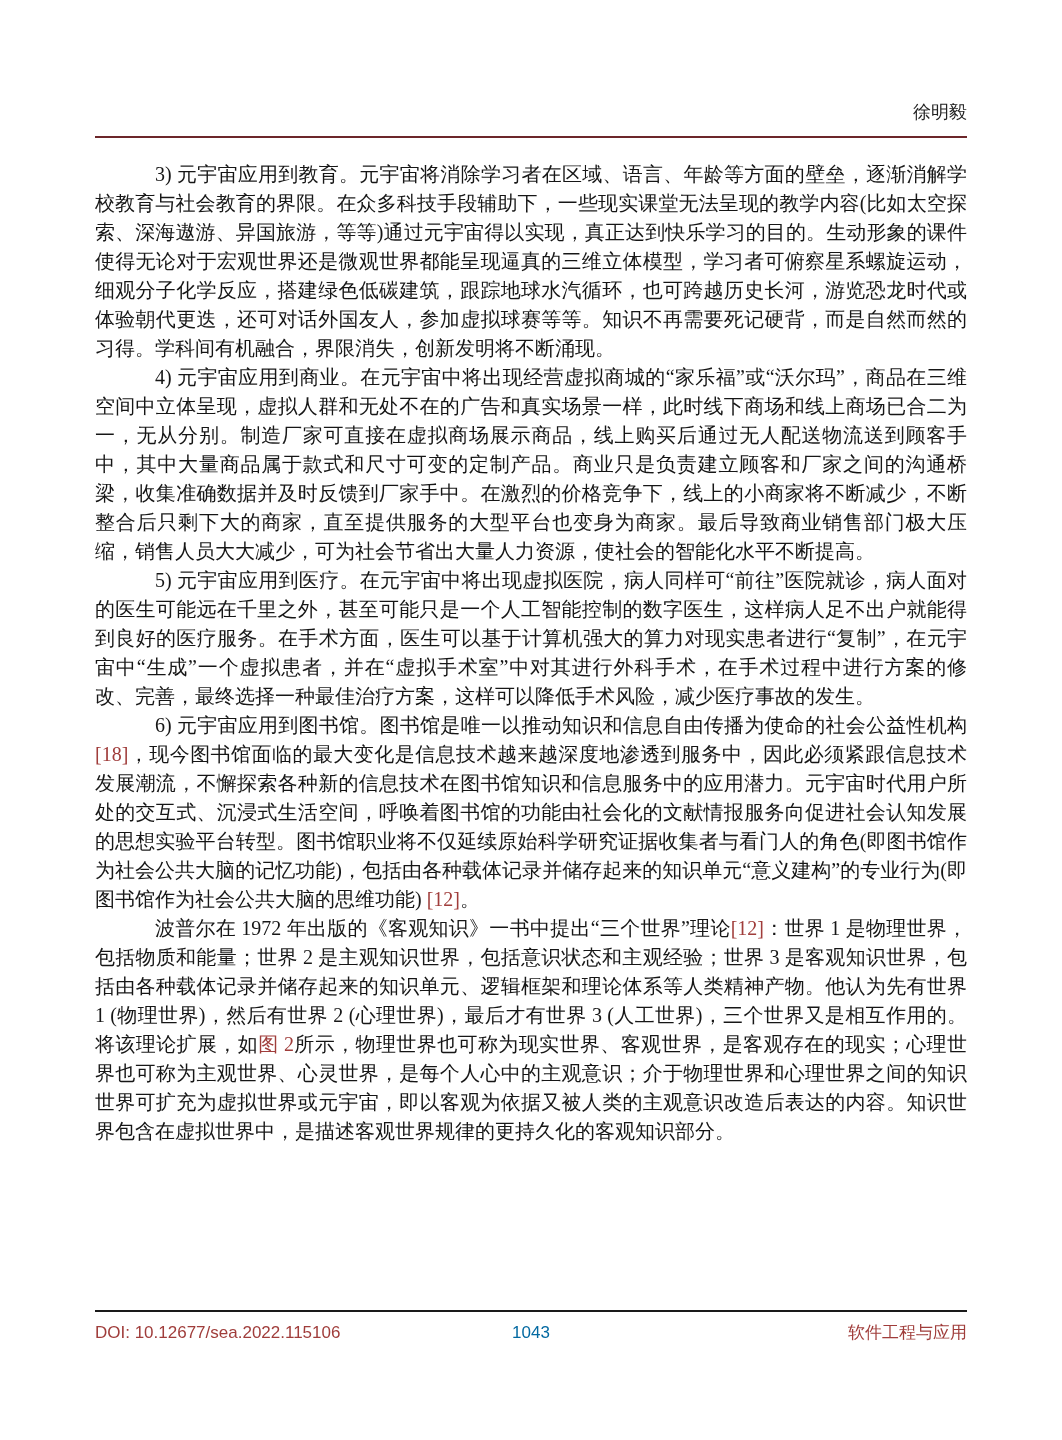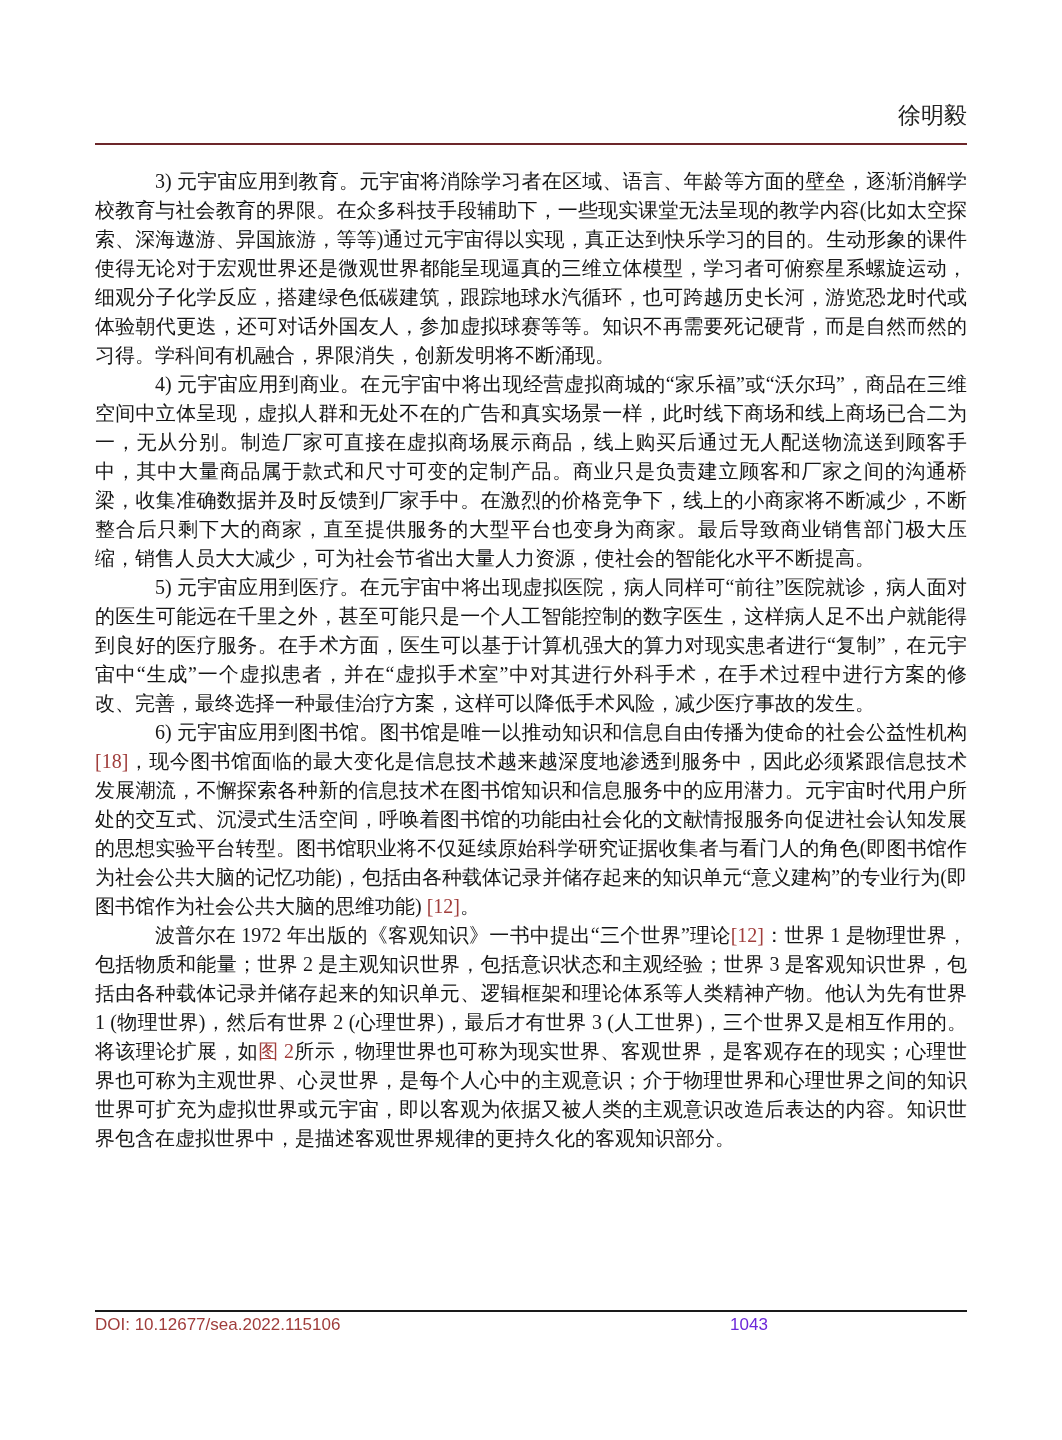--- a/index.html
+++ b/index.html
@@ -19,21 +19,21 @@
   .content-area {
     position: absolute;
     left: 95px;
     right: 95px;
     top: 0;
   }
   .running-head {
     display: block;
     padding-top: 100px;
     text-align: right;
-    font-size: 23px;
+    font-size: 18px;
     color: #222222;
   }
   .header-rule {
     border: none;
     border-top: 2px solid #6c262a;
     margin: 12px 0 0 0;
   }
   main.body-text {
     margin-top: 22px;
     font-size: 20px;
@@ -48,35 +48,35 @@
   }
   .ref {
     color: #a03d3b;
   }
   footer.page-footer {
     position: absolute;
     left: 95px;
     right: 95px;
     top: 1310px;
     border-top: 2px solid #1a1a1a;
-    padding-top: 3px;
+    padding-top: 9px;
     display: flex;
     align-items: baseline;
     font-family: "Liberation Sans", "DejaVu Sans", sans-serif;
     font-size: 17px;
   }
   .footer-doi {
     flex: 1;
     text-align: left;
     color: #a03d3b;
   }
   .footer-page-number {
     flex: 1;
     text-align: center;
-    color: #6d28d9;
+    color: #0369a1;
   }
   .footer-journal {
     flex: 1;
     text-align: right;
     color: #a03d3b;
   }
 </style>
 </head>
 <body>
 
@@ -110,14 +110,15 @@
         <span>波普尔在 1972 年出版的《客观知识》一书中提出“三个世界”理论</span><span class="ref">[12]</span><span>：世界 1 是物理世界，包括物质和能量；世界 2 是主观知识世界，包括意识状态和主观经验；世界 3 是客观知识世界，包括由各种载体记录并储存起来的知识单元、逻辑框架和理论体系等人类精神产物。他认为先有世界 1 (物理世界)，然后有世界 2 (心理世界)，最后才有世界 3 (人工世界)，三个世界又是相互作用的。将该理论扩展，如</span><span class="ref">图 2</span><span>所示，物理世界也可称为现实世界、客观世界，是客观存在的现实；心理世界也可称为主观世界、心灵世界，是每个人心中的主观意识；介于物理世界和心理世界之间的知识世界可扩充为虚拟世界或元宇宙，即以客观为依据又被人类的主观意识改造后表达的内容。知识世界包含在虚拟世界中，是描述客观世界规律的更持久化的客观知识部分。</span>
       </p>
 
 
     </main>
   </div>
 
   <footer class="page-footer">
     <span class="footer-doi">DOI: 10.12677/sea.2022.115106</span>
     <span class="footer-page-number">1043</span>
+    <span class="footer-journal">软件工程与应用</span>
   </footer>
 </div>
 
 </body></html>

